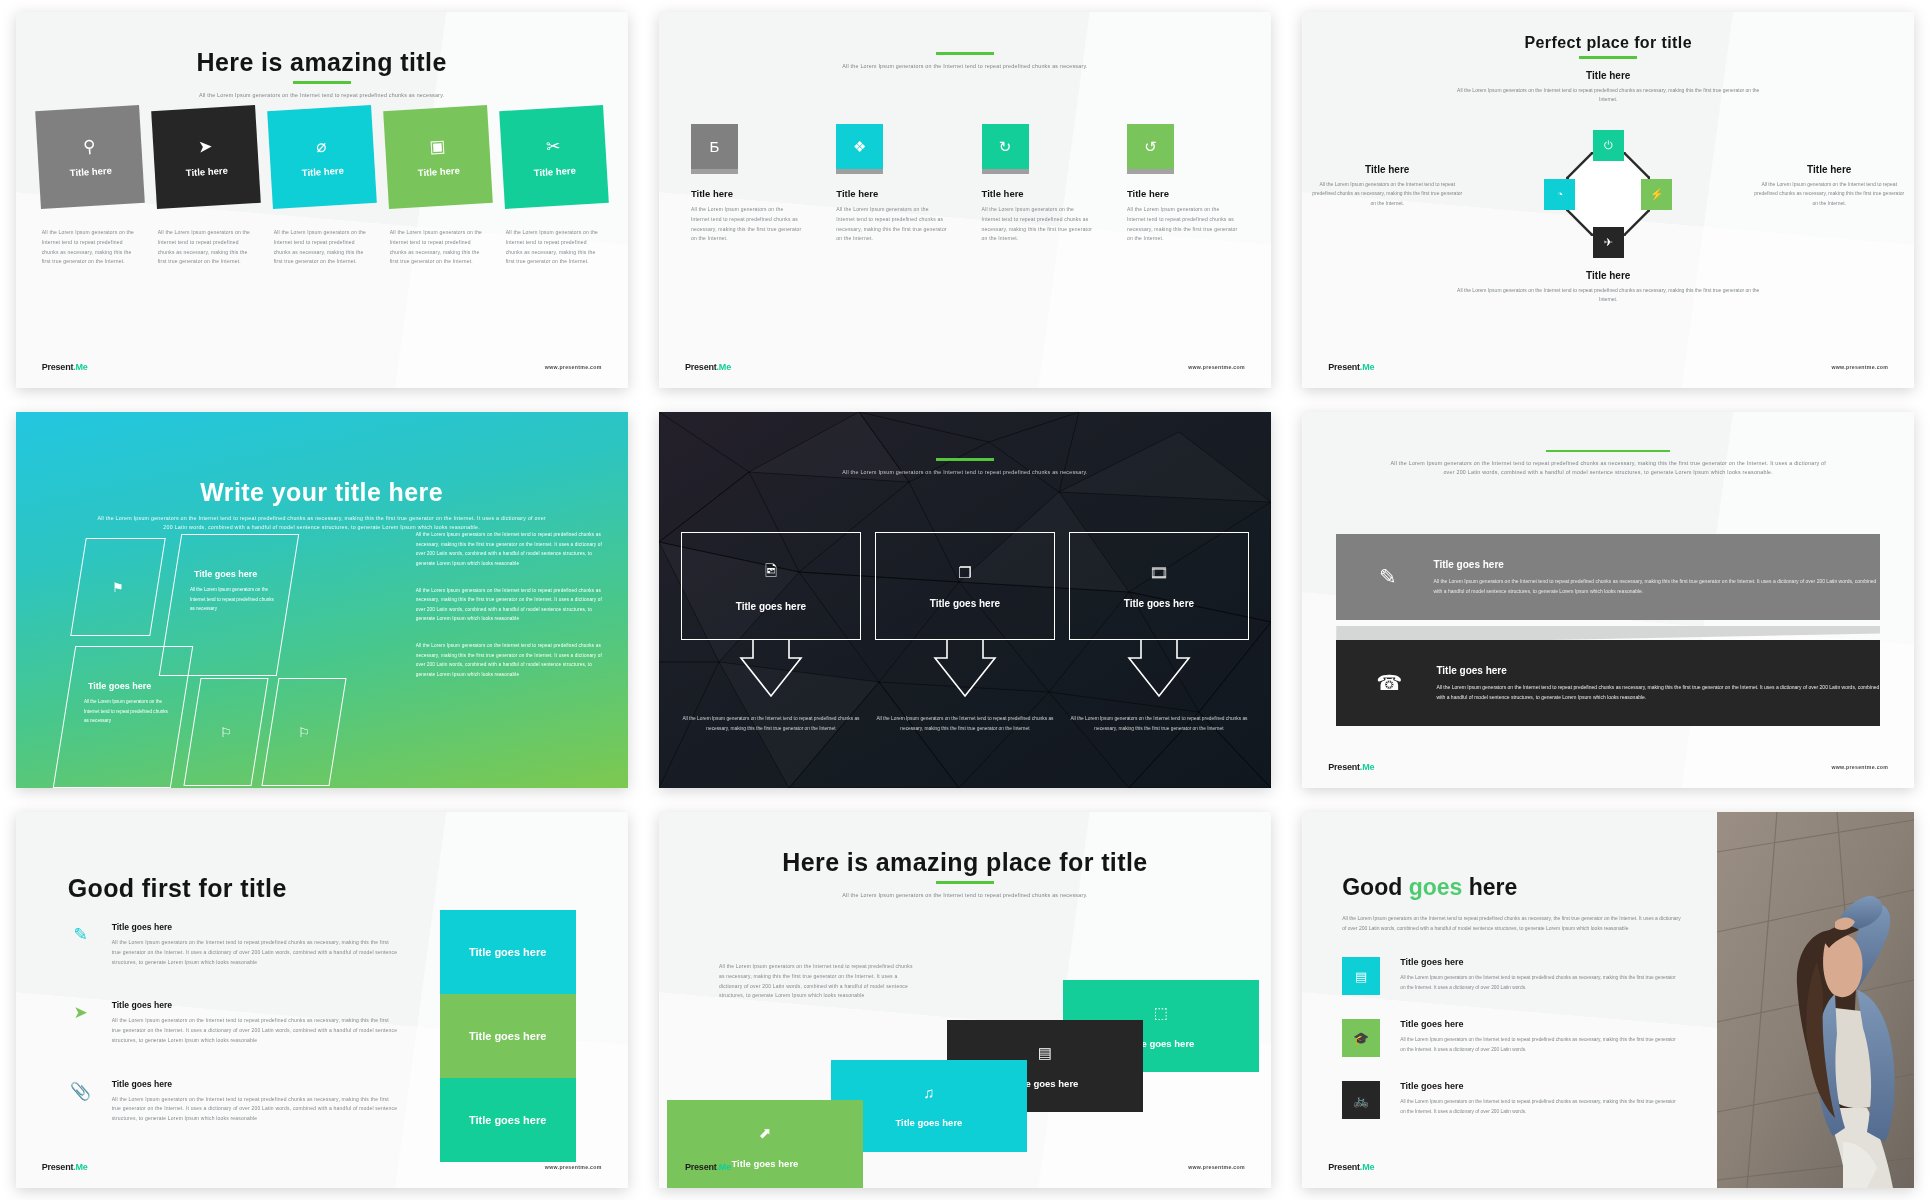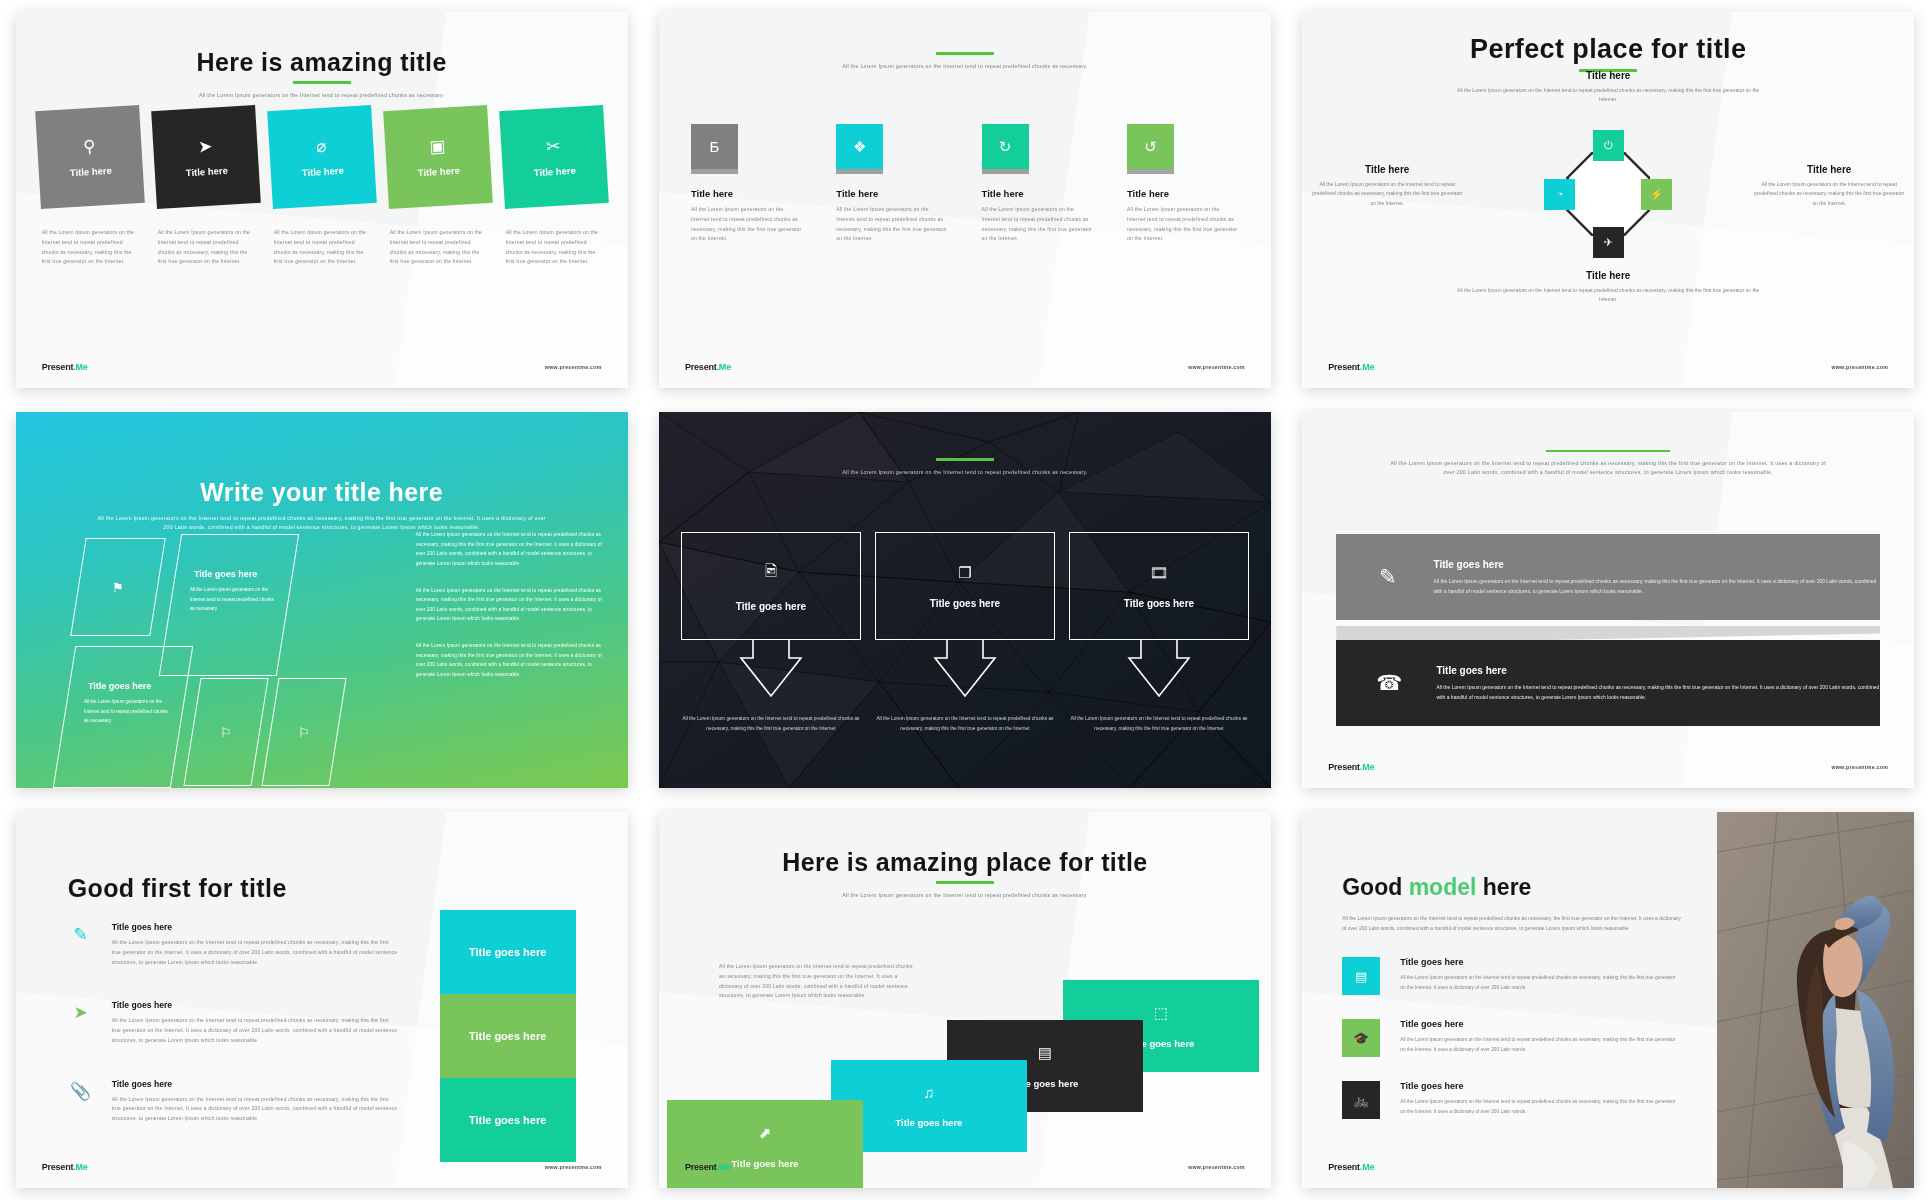--- a/index.html
+++ b/index.html
@@ -33,21 +33,21 @@
   .diag3 { top:0; right:0; width:38%; height:100%;
     background:#ffffff; opacity:.55; clip-path:polygon(22% 0, 100% 0, 100% 100%, 0 100%); }
 
   .inner { position:relative; width:100%; height:100%; z-index:3; }
 
   .title {
     font-weight:700; text-align:center; color:#141414;
     letter-spacing:.4px;
   }
   .t-xl { font-size:25px; }
-  .t-lg { font-size:27px;text-align:center; }
+  .t-lg { font-size:16px;text-align:center; }
   .underline {
     width:58px; height:3px; background:#56C53E; margin:4px auto 0;
   }
   .sub {
     font-size:5.3px; color:#7d8386; text-align:center;
     line-height:1.75; margin-top:7px; letter-spacing:.25px;
   }
   .body-txt { font-size:5px; color:#83888b; line-height:1.95; letter-spacing:.2px; }
 
   .logo { position:absolute; left:26px; bottom:16px; font-size:9px; font-weight:700; color:#1d1d1d; letter-spacing:-.2px; }
@@ -584,21 +584,21 @@
           <path d="M104 126 C112 114 130 110 142 118 C134 122 120 126 112 136 Z" fill="#3d2a20"></path>
 
           <path d="M100 150 C88 178 86 220 94 256 C100 282 110 298 118 306 C110 272 104 226 106 192 C107 176 102 160 100 150 Z" fill="#4a3325"></path>
 
           <path d="M118 110 C124 104 134 104 138 110 C134 118 124 120 118 116 Z" fill="#d8ab90"></path>
 
           <path d="M126 330 C140 330 154 340 160 356 L150 376 L126 376 Z" fill="#eceae5"></path>
         </svg>
       </div>
       <div class="s9-left">
-        <div class="s9-title"><span>Good </span><span class="g">model</span><span> here</span></div>
+        <div class="s9-title"><span>Good </span><span class="g">goes</span><span> here</span></div>
         <div class="s9-sub">All the Lorem Ipsum generators on the Internet tend to repeat predefined chunks as necessary, the first true generator on the Internet. It uses a dictionary of over 200 Latin words, combined with a handful of model sentence structures, to generate Lorem Ipsum which looks reasonable</div>
         <div class="s9-row">
           <div class="s9-ic" style="background:#0ECED6">▤</div>
           <div>
             <div class="s9-h">Title goes here</div>
             <div class="s9-p">All the Lorem Ipsum generators on the Internet tend to repeat predefined chunks as necessary, making this the first true generator on the Internet. It uses a dictionary of over 200 Latin words.</div>
           </div>
         </div>
         <div class="s9-row">
           <div class="s9-ic" style="background:#79C45B">🎓</div>

